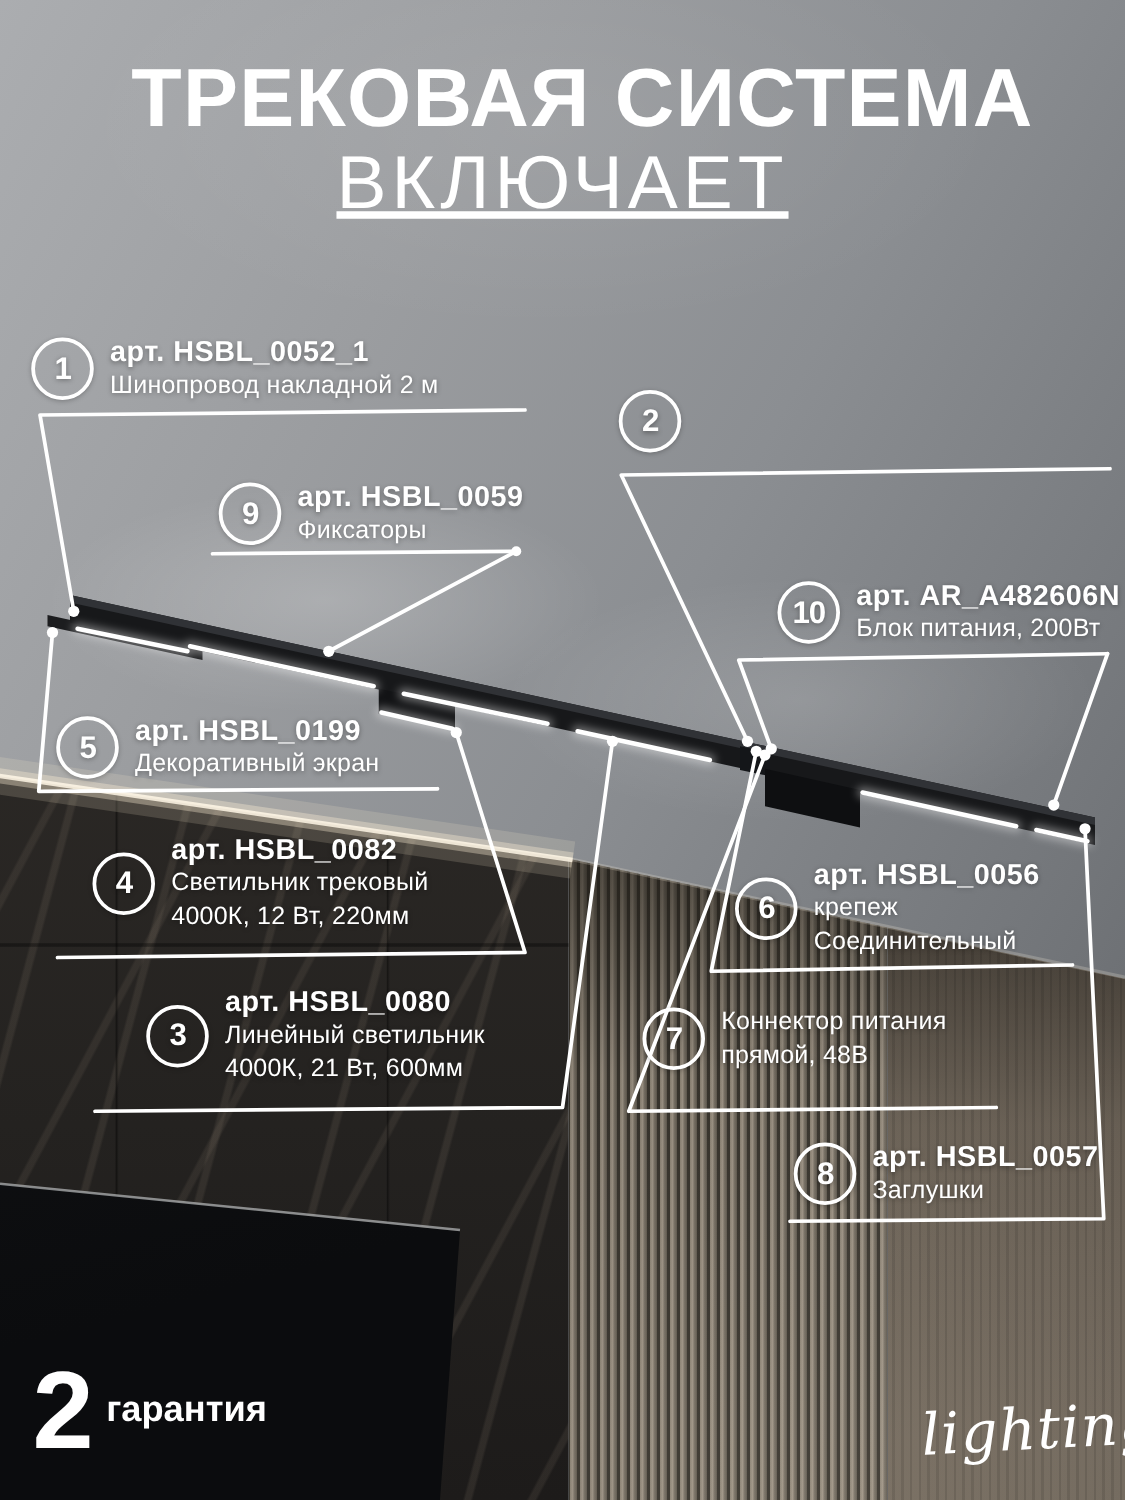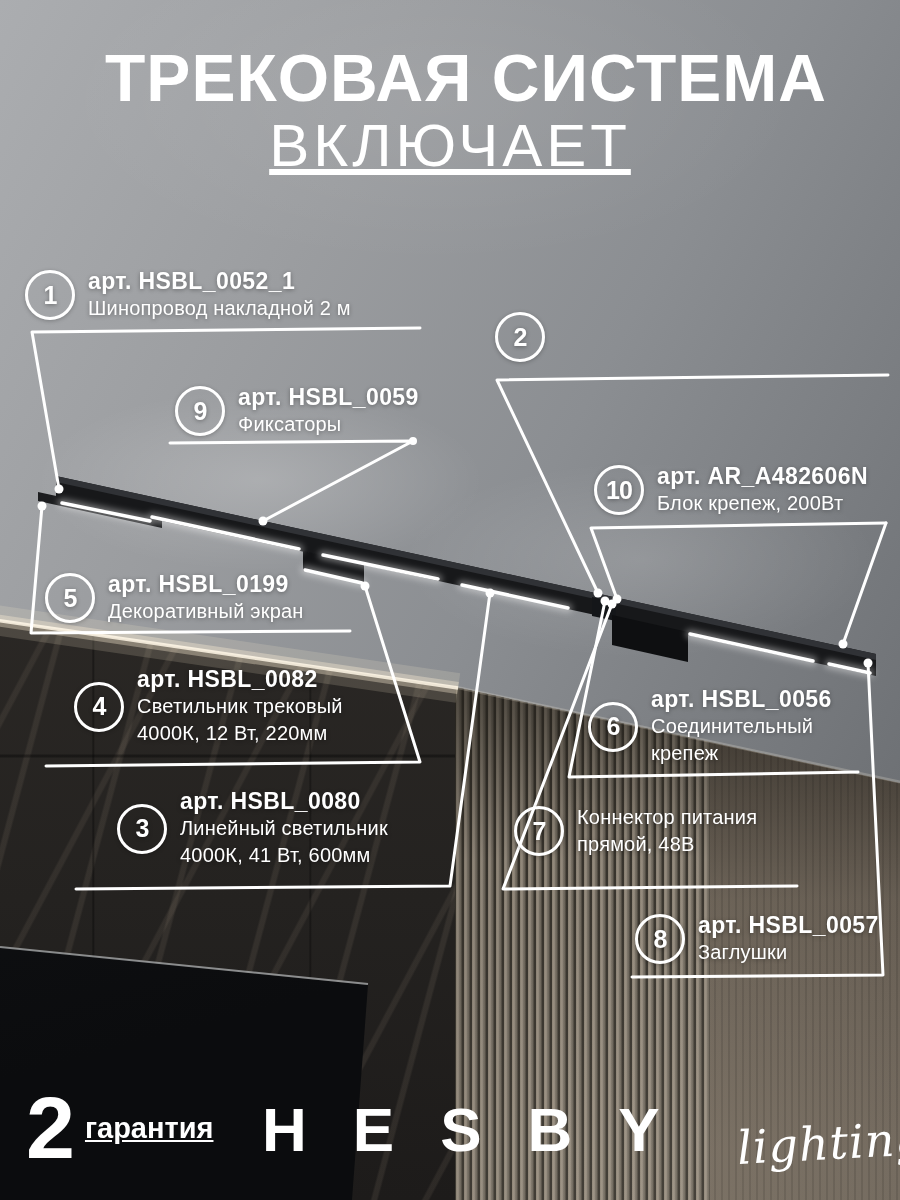--- a/index.html
+++ b/index.html
@@ -59,21 +59,21 @@
   .ctext{display:flex;flex-direction:column;}
   .art{font-weight:bold;font-size:23px;letter-spacing:.4px;line-height:27px;white-space:nowrap;}
   .desc{font-weight:normal;font-size:20px;letter-spacing:.2px;line-height:27px;white-space:nowrap;}
   
   .title{position:absolute;left:0;top:44px;width:900px;text-align:center;z-index:6;}
   .title-main{font-size:66px;font-weight:bold;letter-spacing:1px;line-height:1.05;white-space:nowrap;padding-left:32px;}
   .title-sub{font-size:60px;font-weight:normal;letter-spacing:4px;line-height:1.1;white-space:nowrap;text-decoration:underline;}
   
   .warranty{position:absolute;left:26px;top:1086px;display:flex;align-items:center;z-index:6;}
   .wnum{font-size:88px;font-weight:bold;line-height:.95;margin-right:10px;}
-  .wtxt{display:flex;flex-direction:column;justify-content:center;text-decoration:underline;}
+  .wtxt{display:flex;flex-direction:column;justify-content:center;}
   .wline1{font-size:29px;font-weight:bold;line-height:1.05;}
   .wline2{font-size:37px;font-weight:bold;line-height:1.05;}
   .brand{position:absolute;left:262px;top:1094px;z-index:6;font-size:62px;font-weight:bold;
          letter-spacing:46px;white-space:nowrap;}
   .brand-script{position:absolute;left:737px;top:1116px;z-index:6;
          font-family:"DejaVu Serif",serif;font-style:italic;font-size:46px;
          transform:rotate(-3deg);letter-spacing:1px;}
 </style>
 </head>
 <body>
@@ -175,27 +175,27 @@
   <div class="callout" style="left:175px;top:384px">
     <div class="badge">
         <span>9</span>
       </div>
     <div class="ctext">
         <div class="art">арт. HSBL_0059</div>
         <div class="desc">Фиксаторы</div>
       </div>
   </div>
 
-  <div class="callout" style="left:594px;top:463px">
+  <div class="callout" style="left:622px;top:463px">
     <div class="badge">
         <span>10</span>
       </div>
     <div class="ctext">
         <div class="art">арт. AR_A482606N</div>
-        <div class="desc">Блок крепеж, 200Вт</div>
+        <div class="desc">Блок питания, 200Вт</div>
       </div>
   </div>
 
   <div class="callout" style="left:45px;top:571px">
     <div class="badge">
         <span>5</span>
       </div>
     <div class="ctext">
         <div class="art">арт. HSBL_0199</div>
         <div class="desc">Декоративный экран</div>
@@ -213,32 +213,32 @@
       </div>
   </div>
 
   <div class="callout" style="left:117px;top:788px">
     <div class="badge">
         <span>3</span>
       </div>
     <div class="ctext">
         <div class="art">арт. HSBL_0080</div>
         <div class="desc">Линейный светильник</div>
-        <div class="desc">4000К, 41 Вт, 600мм</div>
+        <div class="desc">4000К, 21 Вт, 600мм</div>
       </div>
   </div>
 
   <div class="callout" style="left:588px;top:686px">
     <div class="badge">
         <span>6</span>
       </div>
     <div class="ctext">
         <div class="art">арт. HSBL_0056</div>
+        <div class="desc">крепеж</div>
         <div class="desc">Соединительный</div>
-        <div class="desc">крепеж</div>
       </div>
   </div>
 
   <div class="callout" style="left:514px;top:804px">
     <div class="badge">
         <span>7</span>
       </div>
     <div class="ctext">
         <div class="desc">Коннектор питания</div>
         <div class="desc">прямой, 48В</div>
@@ -254,16 +254,15 @@
         <div class="desc">Заглушки</div>
       </div>
   </div>
 
   <div class="warranty">
     <div class="wnum">2</div>
     <div class="wtxt">
       <div class="wline1">гарантия</div>
     </div>
   </div>
-  <div class="brand">HESBY</div>
   <div class="brand-script">lighting</div>
 
 </div>
 
 </body></html>

